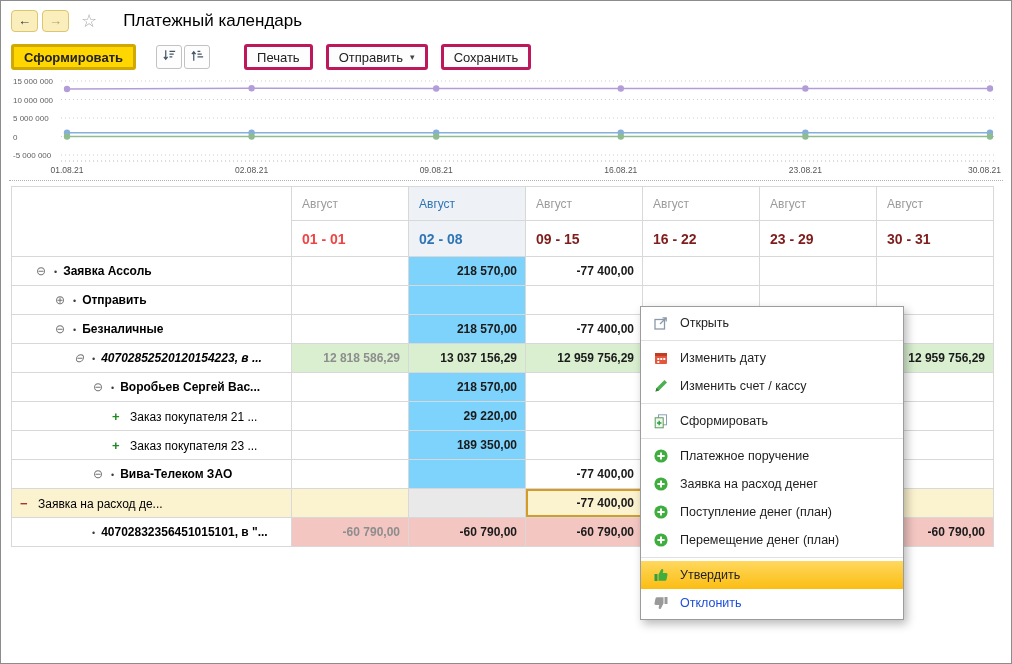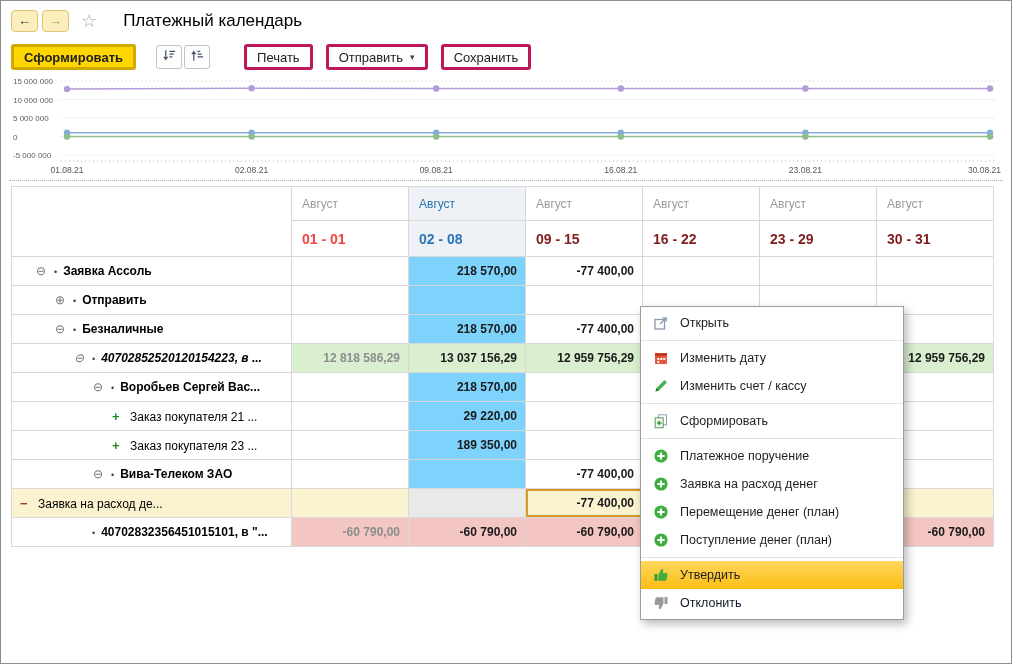--- a/index.html
+++ b/index.html
@@ -53,21 +53,21 @@
   .expander.minus-doc{color:#a33;font-weight:700;font-size:13px}
   .bullet{color:#3c3c3c;font-size:9px;margin-right:6px}
   .lbl-bold{font-weight:700}
 
   
   .menu{position:absolute;left:639px;top:305px;width:264px;background:#fff;border:1px solid #9c9c9c;box-shadow:3px 4px 9px rgba(0,0,0,.28);padding:2px 0;z-index:10}
   .menu-item{display:flex;align-items:center;height:28px;padding:0 10px 0 12px;font-size:12.5px;color:#1f1f1f;cursor:pointer}
   .menu-item .mi{width:17px;height:17px;margin-right:10px;flex:0 0 17px;display:flex;align-items:center}
   .menu-item .mi svg{width:16px;height:16px}
   .menu-item.hl{background:linear-gradient(#ffd85e,#fbbd12)}
-  .menu-item.disabled{color:#0f172a;cursor:default}
+  .menu-item.disabled{color:#1d4ed8;cursor:default}
   .menu-sep{height:1px;background:#e1e1e1;margin:3px 0}
 </style>
 </head>
 <body>
 
 <div class="window">
 
   <div class="titlebar">
     <button class="nav-btn">←</button>
     <button class="nav-btn fwd">→</button>
@@ -328,30 +328,30 @@
         </span>
         <span>Заявка на расход денег</span>
       </div>
       <div class="menu-item">
         <span class="mi">
           <svg viewBox="0 0 16 16">
             <circle cx="8" cy="8" r="6.6" fill="#3fae3f"></circle>
             <path d="M8 4.4v7.2M4.4 8h7.2" stroke="#fff" stroke-width="1.9"></path>
           </svg>
         </span>
-        <span>Перемещение денег (план)</span>
+        <span>Поступление денег (план)</span>
       </div>
       <div class="menu-item">
         <span class="mi">
           <svg viewBox="0 0 16 16">
             <circle cx="8" cy="8" r="6.6" fill="#3fae3f"></circle>
             <path d="M8 4.4v7.2M4.4 8h7.2" stroke="#fff" stroke-width="1.9"></path>
           </svg>
         </span>
-        <span>Поступление денег (план)</span>
+        <span>Перемещение денег (план)</span>
       </div>
       <div class="menu-sep"></div>
       <div class="menu-item hl">
         <span class="mi">
           <svg viewBox="0 0 16 16">
             <path d="M1.5 7h3v7h-3z" fill="#2f9e44"></path>
             <path d="M5.5 13.7V7.5l2.6-5c.2-.5.7-.7 1.2-.6.7.2 1.1.9 1 1.6L9.8 6h3.3c.9 0 1.6.8 1.4 1.7l-1 4.7c-.2.7-.8 1.3-1.5 1.3H5.5z" fill="#3fae3f"></path>
           </svg>
         </span>
         <span>Утвердить</span>

